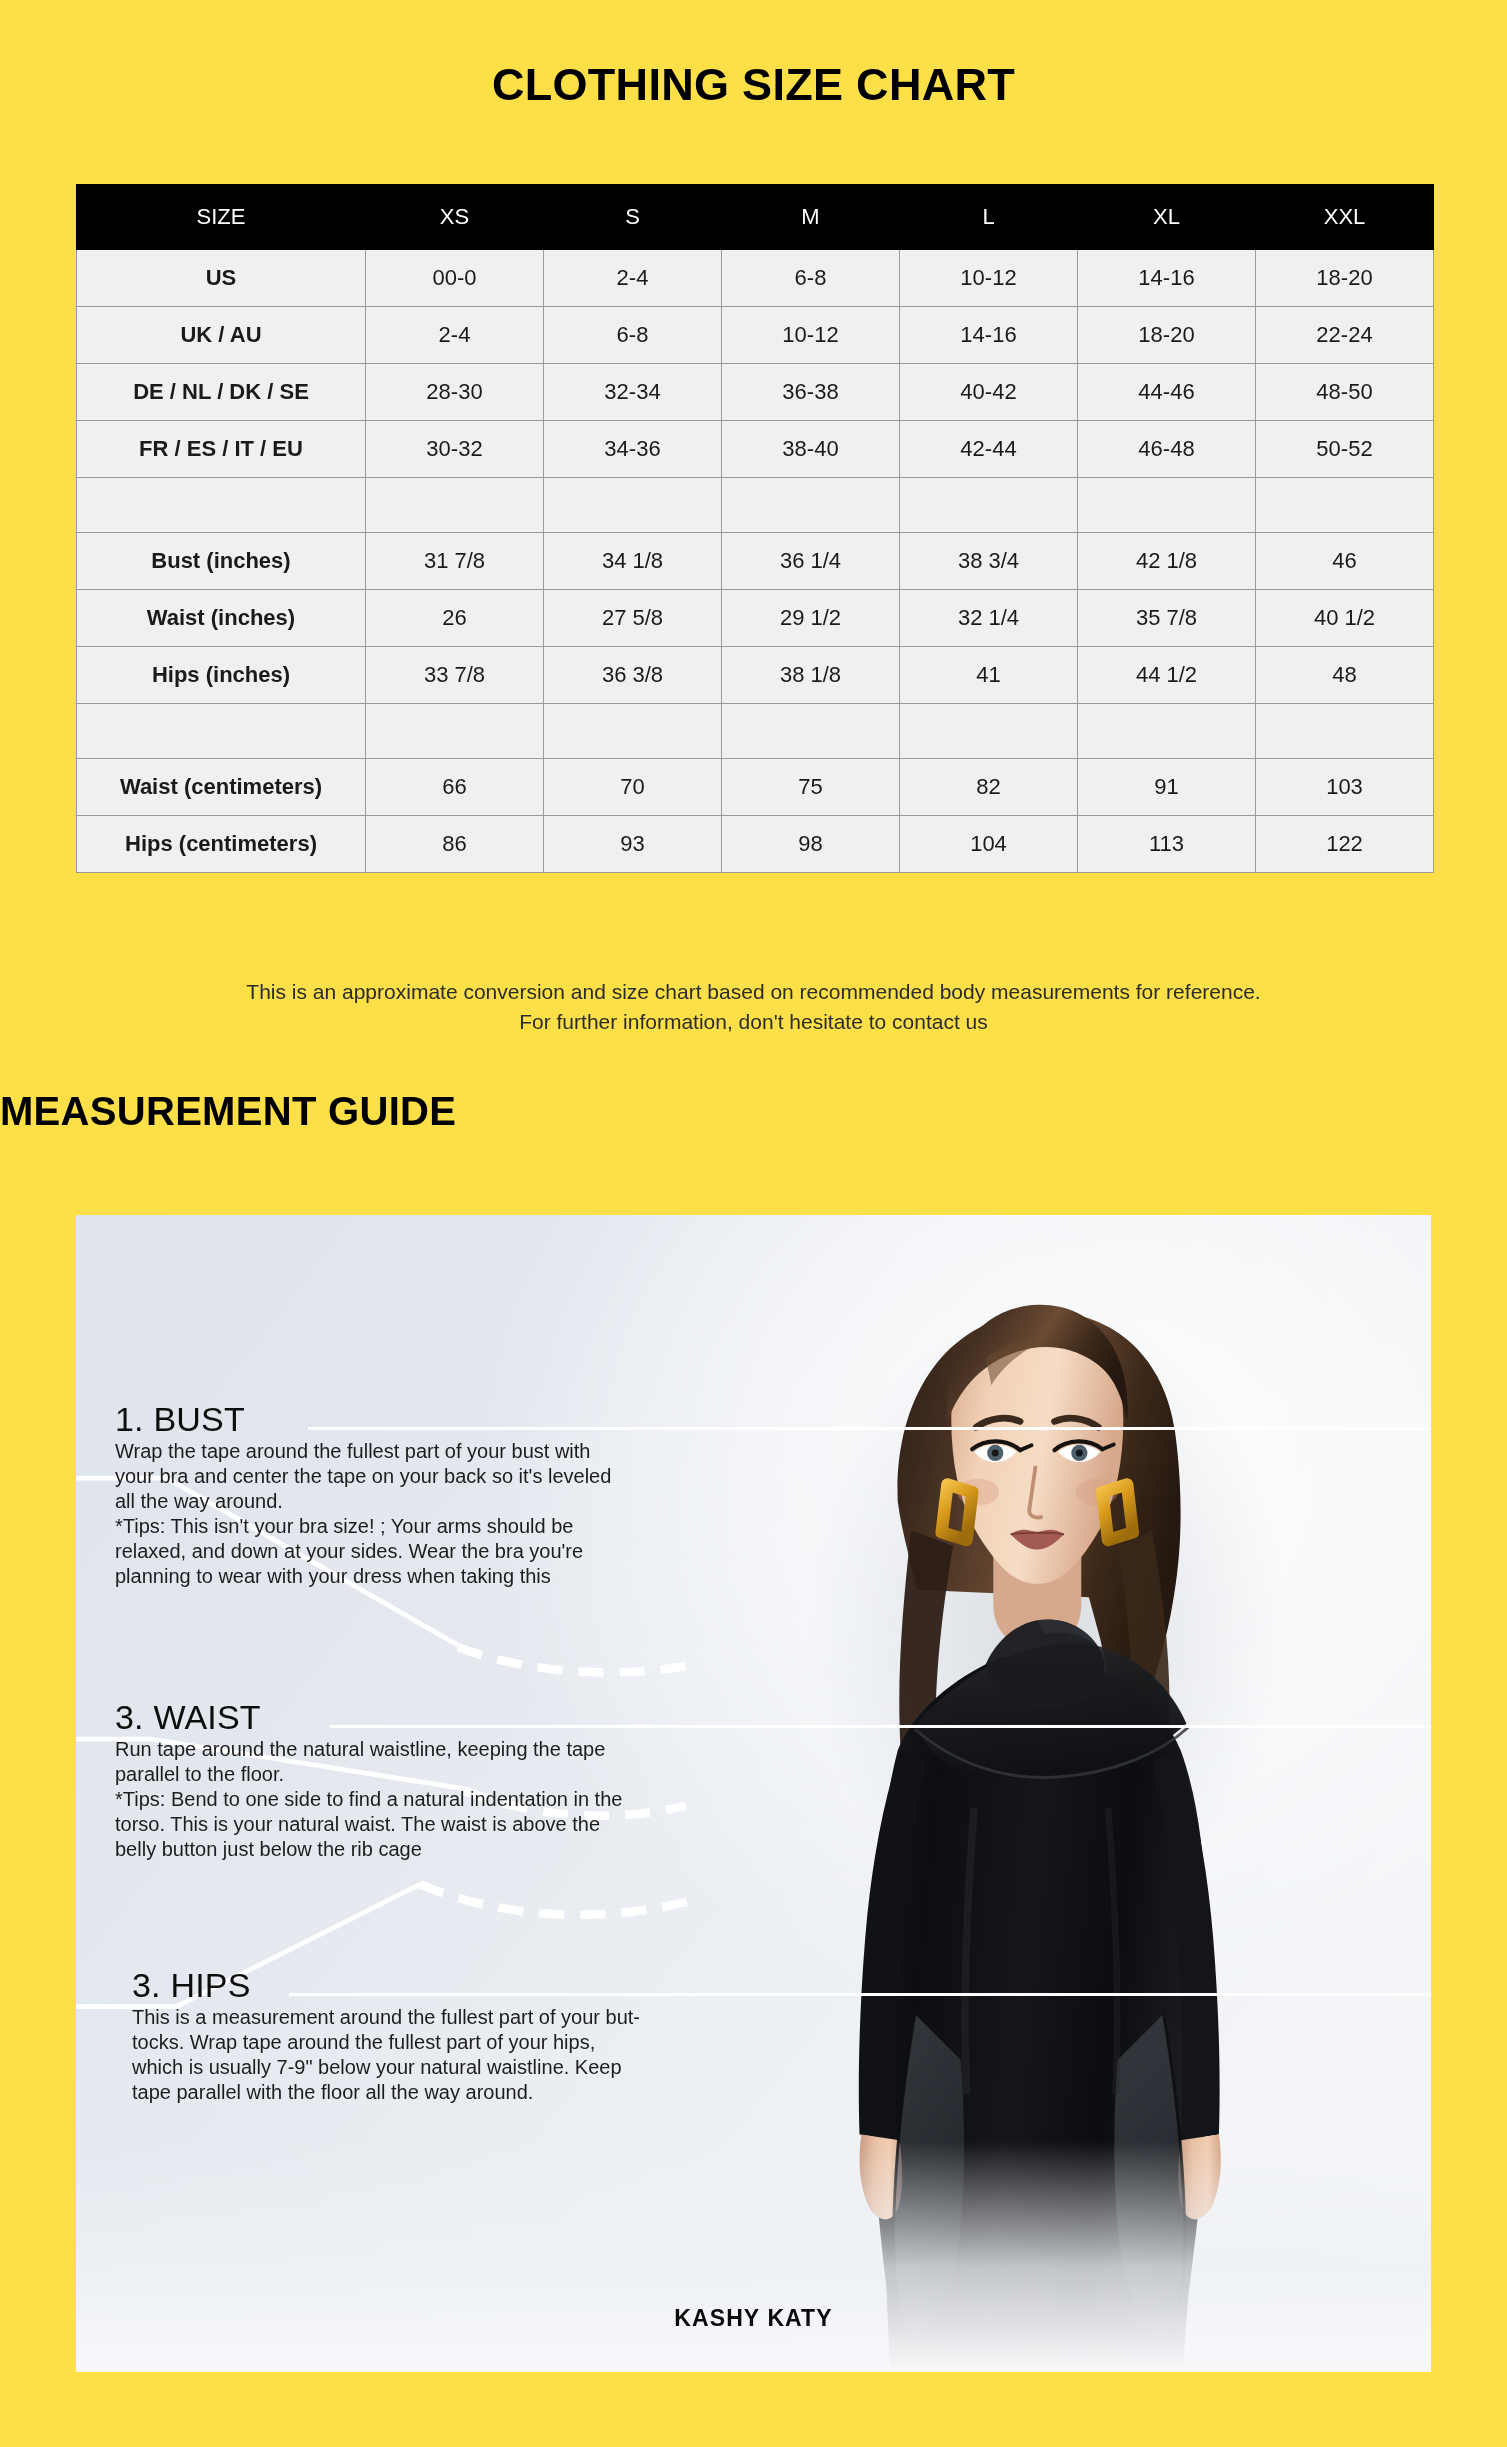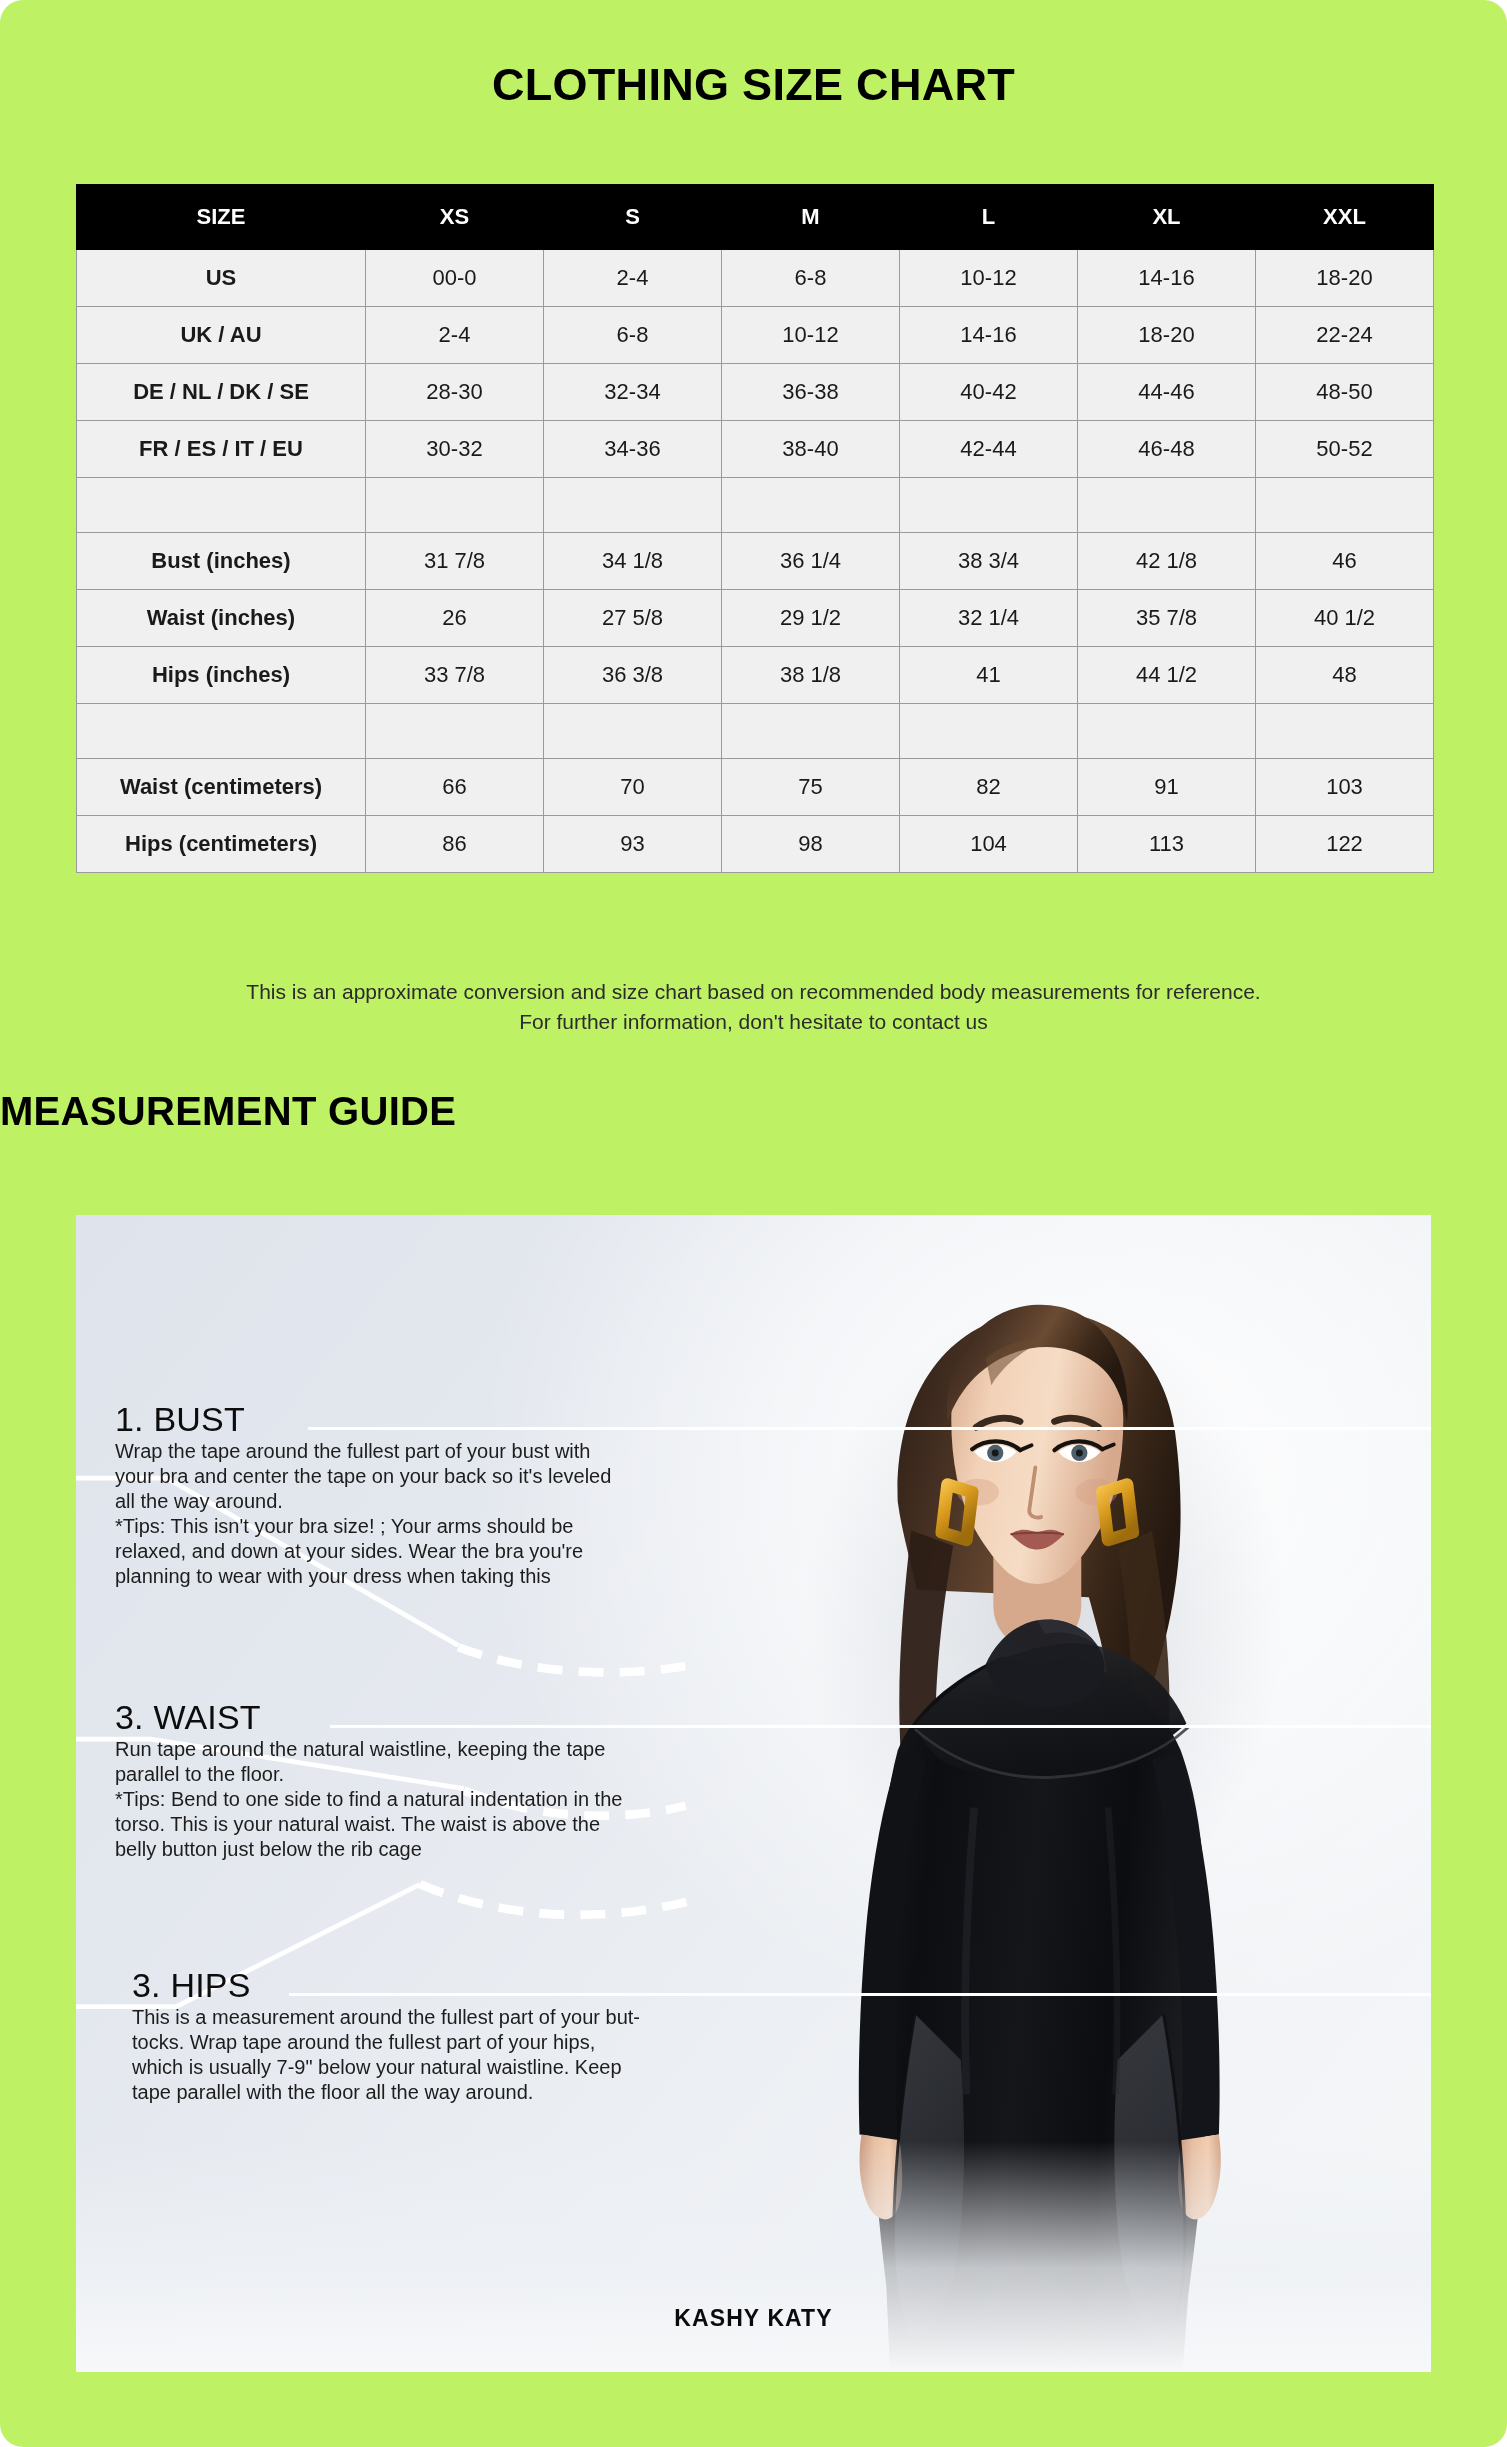--- a/index.html
+++ b/index.html
@@ -9,22 +9,21 @@
     height: 2447px;
     background: #ffffff;
     font-family: "Liberation Sans", sans-serif;
     overflow: hidden;
   }
 
   .page {
     position: relative;
     width: 1507px;
     height: 2447px;
-    background: #bef264;
-    border-radius: 23px;
+    background: #fde047;
   }
 
   
   .main-title {
     position: absolute;
     left: 0; right: 0;
     top: 59px;
     text-align: center;
     font-size: 45px;
     font-weight: bold;
@@ -60,21 +59,21 @@
     font-size: 22px;
     color: #1a1a1a;
     background: #f0f0f0;
     height: 57px;
     padding: 0 3.8px;
   }
   .size-table thead th {
     background: #000000;
     color: #ffffff;
     border-color: #000000;
-    font-weight: bold;
+    font-weight: normal;
     height: 65px;
     font-size: 22px;
   }
   .size-table col.c-label { width: 289px; }
   .size-table col.c-size  { width: 178px; }
 
   .size-table td.rowlabel {
     font-weight: bold;
     font-size: 22px;
   }

